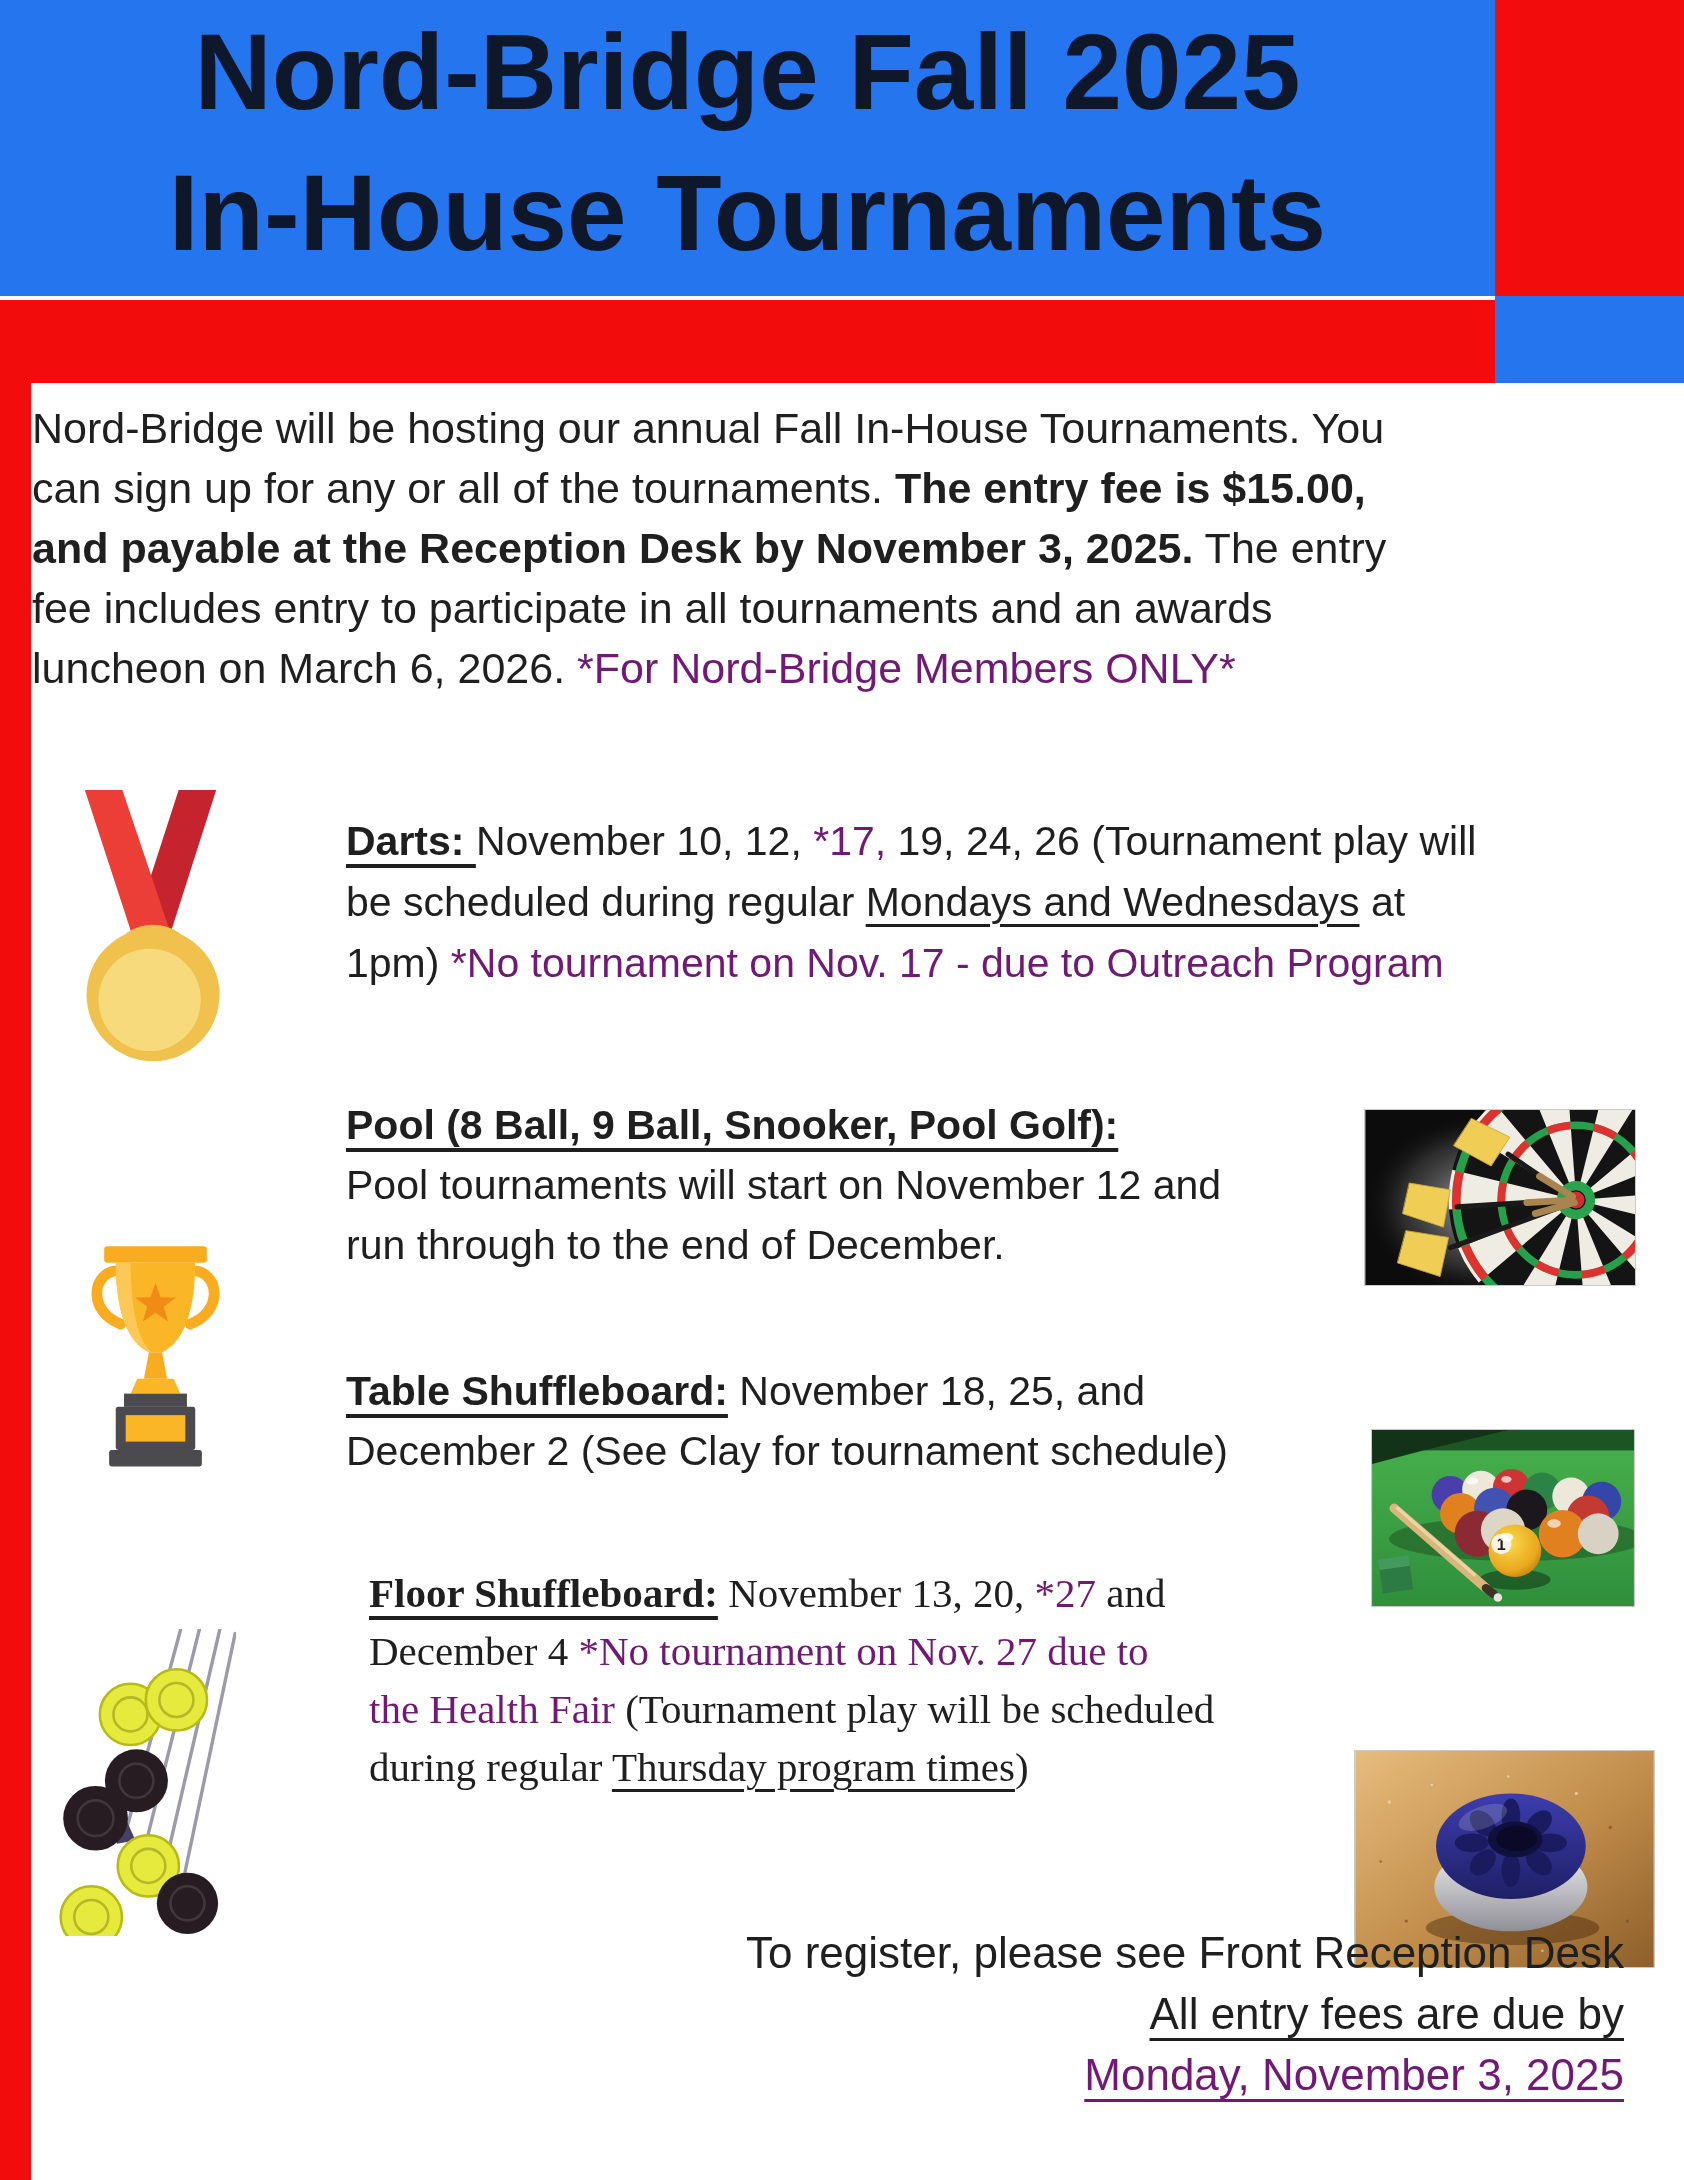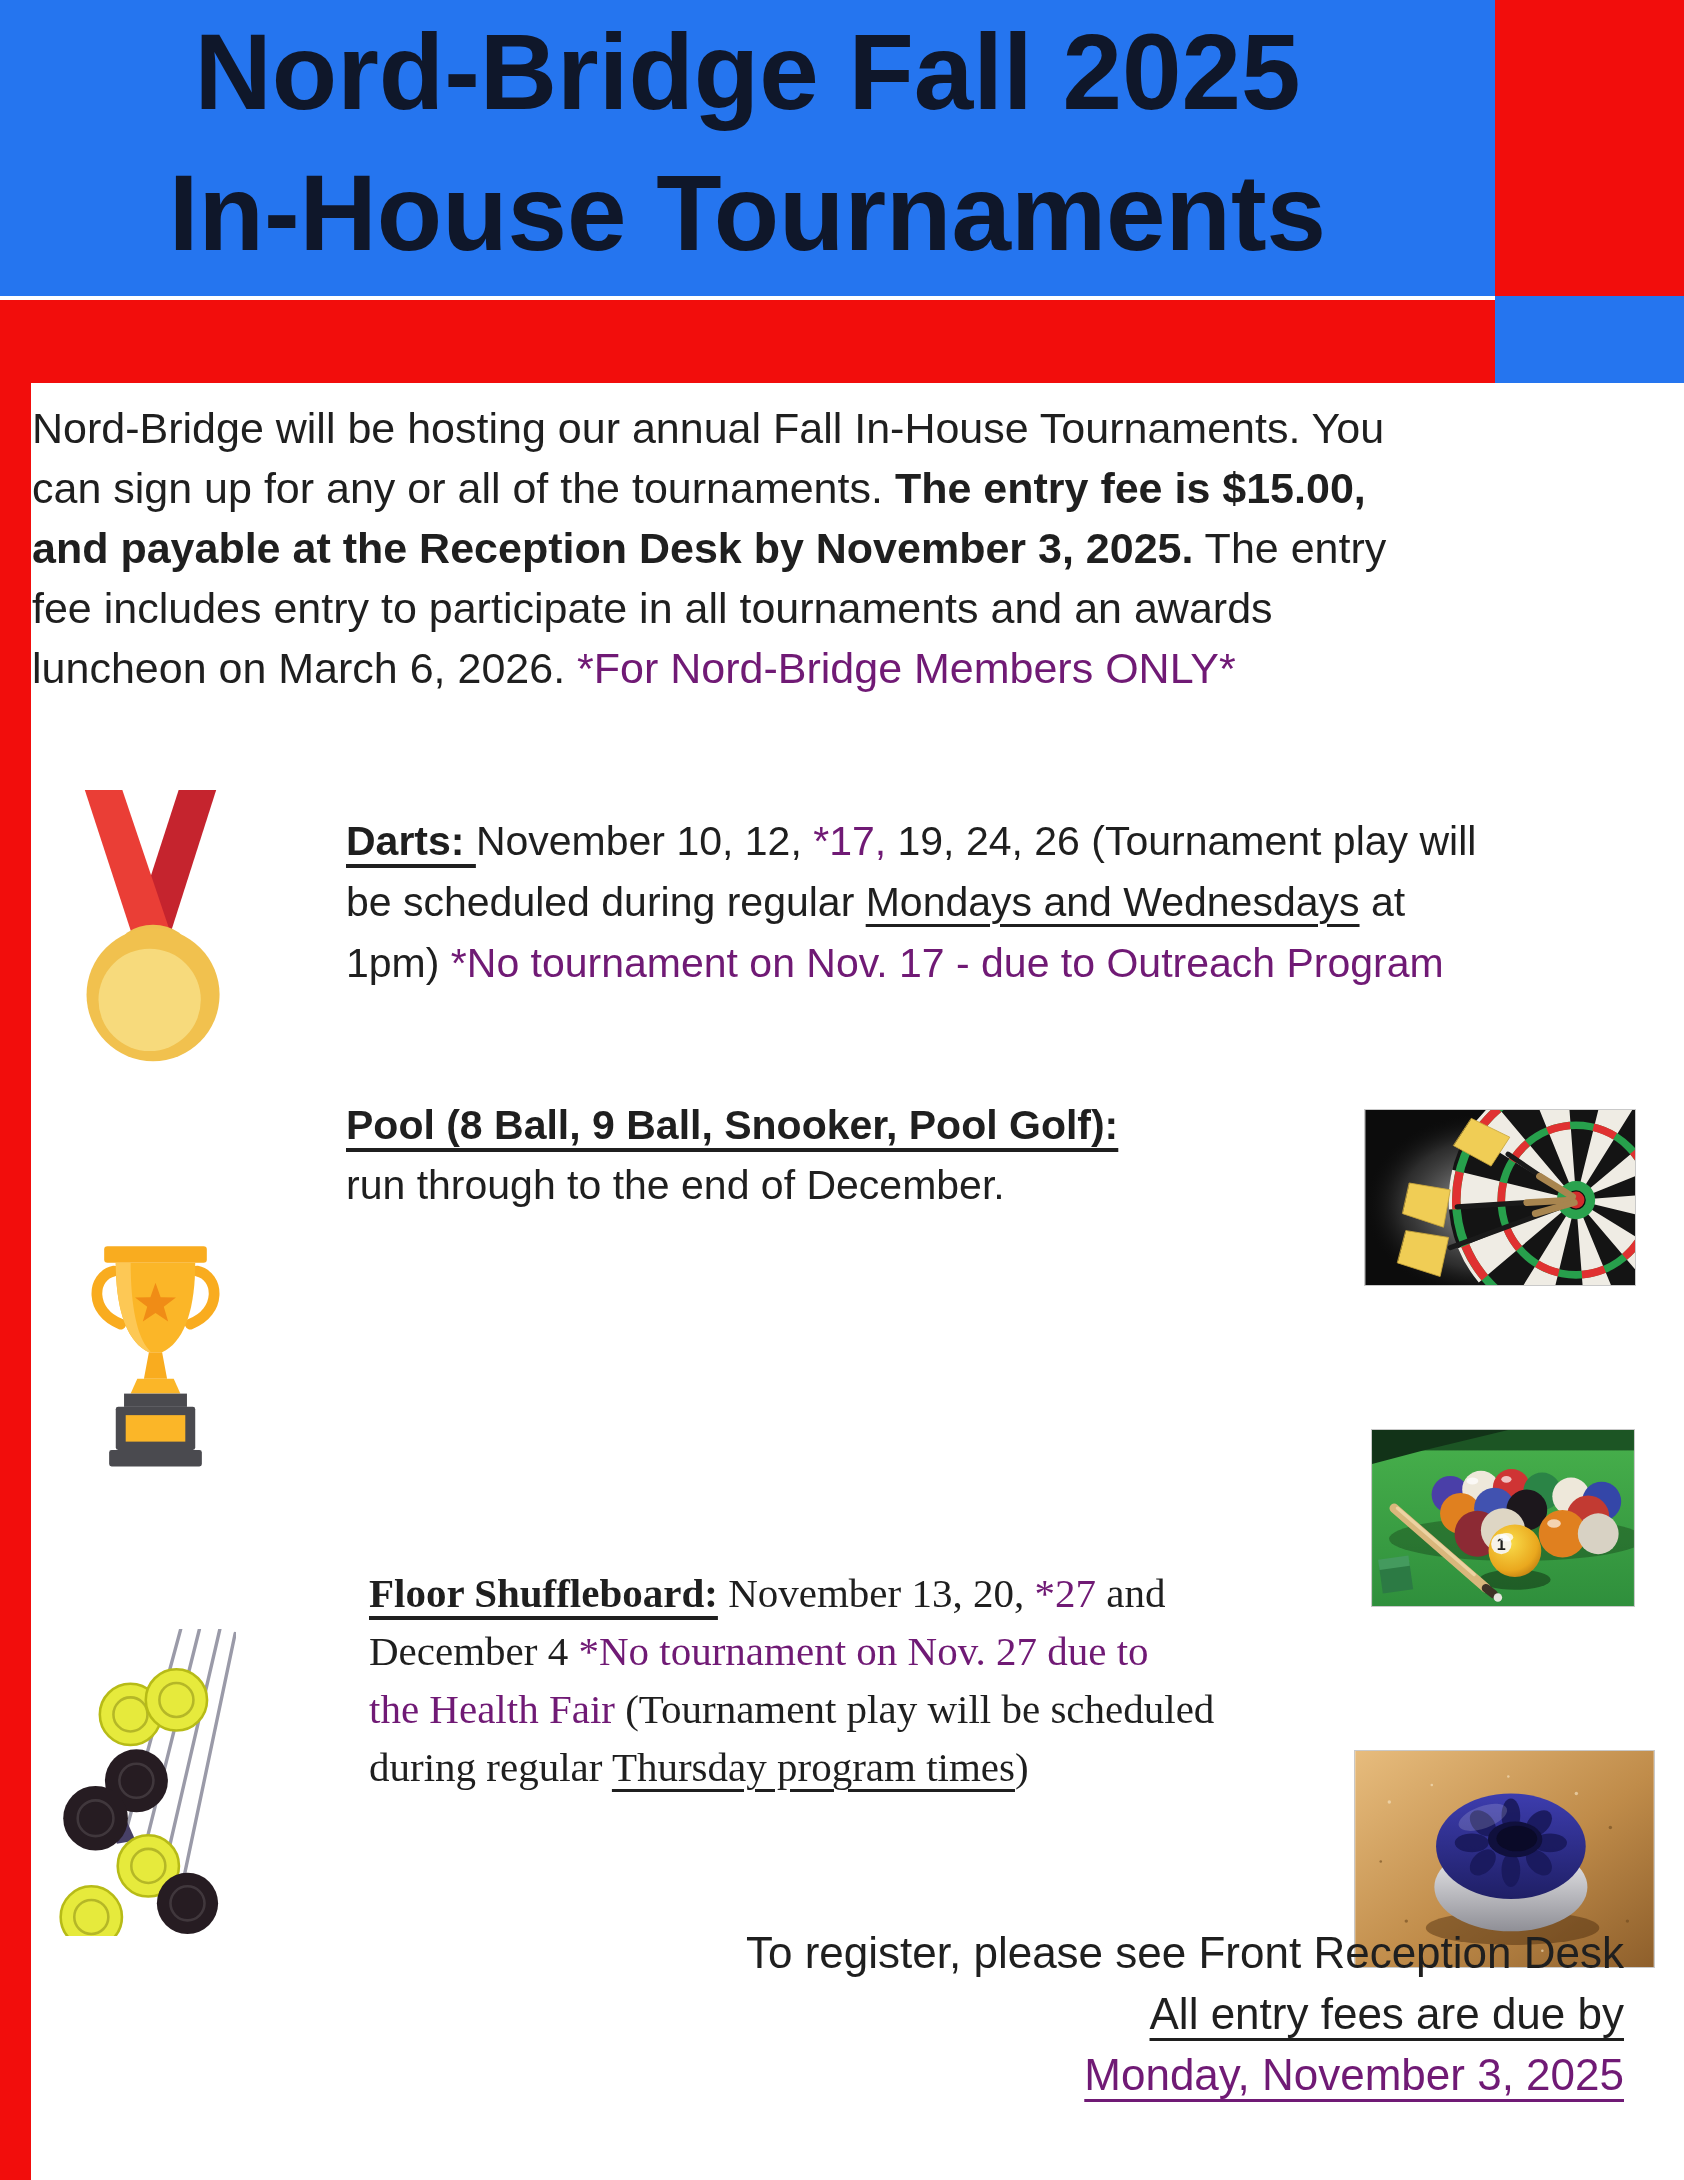--- a/index.html
+++ b/index.html
@@ -57,20 +57,21 @@
   </svg>
 
   <div class="tblock" style="left:298px;top:811px;line-height:61px;">
     <div><span class="hu">Darts: </span><span>November 10, 12, </span><span class="red">*17,</span><span> 19, 24, 26 (Tournament play will</span></div>
     <div><span>be scheduled during regular </span><span class="u">Mondays and Wednesdays</span><span> at</span></div>
     <div><span>1pm) </span><span class="red">*No tournament on Nov. 17 - due to Outreach Program</span></div>
   </div>
 
   <div class="tblock" style="left:298px;top:1095px;">
     <div><span class="hu">Pool (8 Ball, 9 Ball, Snooker, Pool Golf): </span></div>
+    <div><span>Pool tournaments will start on November 12 and</span></div>
     <div><span>run through to the end of December.</span></div>
   </div>
 
   <svg class="art photo" style="left:1364px;top:1109px;" width="270" height="175" viewBox="0 0 317 206">
     <defs>
       <radialGradient id="glow" cx="50%" cy="50%" r="50%">
         <stop offset="0%" stop-color="#c8c8c8" stop-opacity="0.9"></stop>
         <stop offset="70%" stop-color="#6a6a6a" stop-opacity="0.35"></stop>
         <stop offset="100%" stop-color="#141414" stop-opacity="0"></stop>
       </radialGradient>
@@ -109,20 +110,24 @@
     <path d="M42,32 H60 C60,92 70,126 84,139 L82,140 C56,128 42,90 42,32 Z" fill="#fdc855"></path>
     <path d="M90,56 L96.2,73.5 L114.7,74 L100,85.2 L105.3,103 L90,92.5 L74.7,103 L80,85.2 L65.3,74 L83.8,73.5 Z" fill="#f08c16"></path>
     <path d="M82,140 L98,140 L104,172 L76,172 Z" fill="#f9ac1f"></path>
     <path d="M68,172 H112 L120,190 H60 Z" fill="#fbb628"></path>
     <rect x="52" y="190" width="76" height="16" fill="#4a4a4f"></rect>
     <rect x="42" y="206" width="96" height="52" rx="3" fill="#4a4a4f"></rect>
     <rect x="54" y="216" width="72" height="32" fill="#fbb628"></rect>
     <rect x="34" y="258" width="112" height="20" rx="3" fill="#4a4a4f"></rect>
   </svg>
 
+  <div class="tblock" style="left:298px;top:1361px;">
+    <div><span class="hu">Table Shuffleboard:</span><span> November 18, 25, and</span></div>
+    <div><span>December 2 (See Clay for tournament schedule)</span></div>
+  </div>
 
   <svg class="art photo" style="left:1371px;top:1429px;" width="262" height="176" viewBox="0 0 308 207">
     <defs>
       <linearGradient id="felt" x1="0" y1="0" x2="0" y2="1">
         <stop offset="0%" stop-color="#48b14c"></stop>
         <stop offset="100%" stop-color="#2f8f3c"></stop>
       </linearGradient>
       <radialGradient id="ball1" cx="40%" cy="35%" r="75%">
         <stop offset="0%" stop-color="#f9dc4a"></stop>
         <stop offset="70%" stop-color="#eaa81e"></stop>

